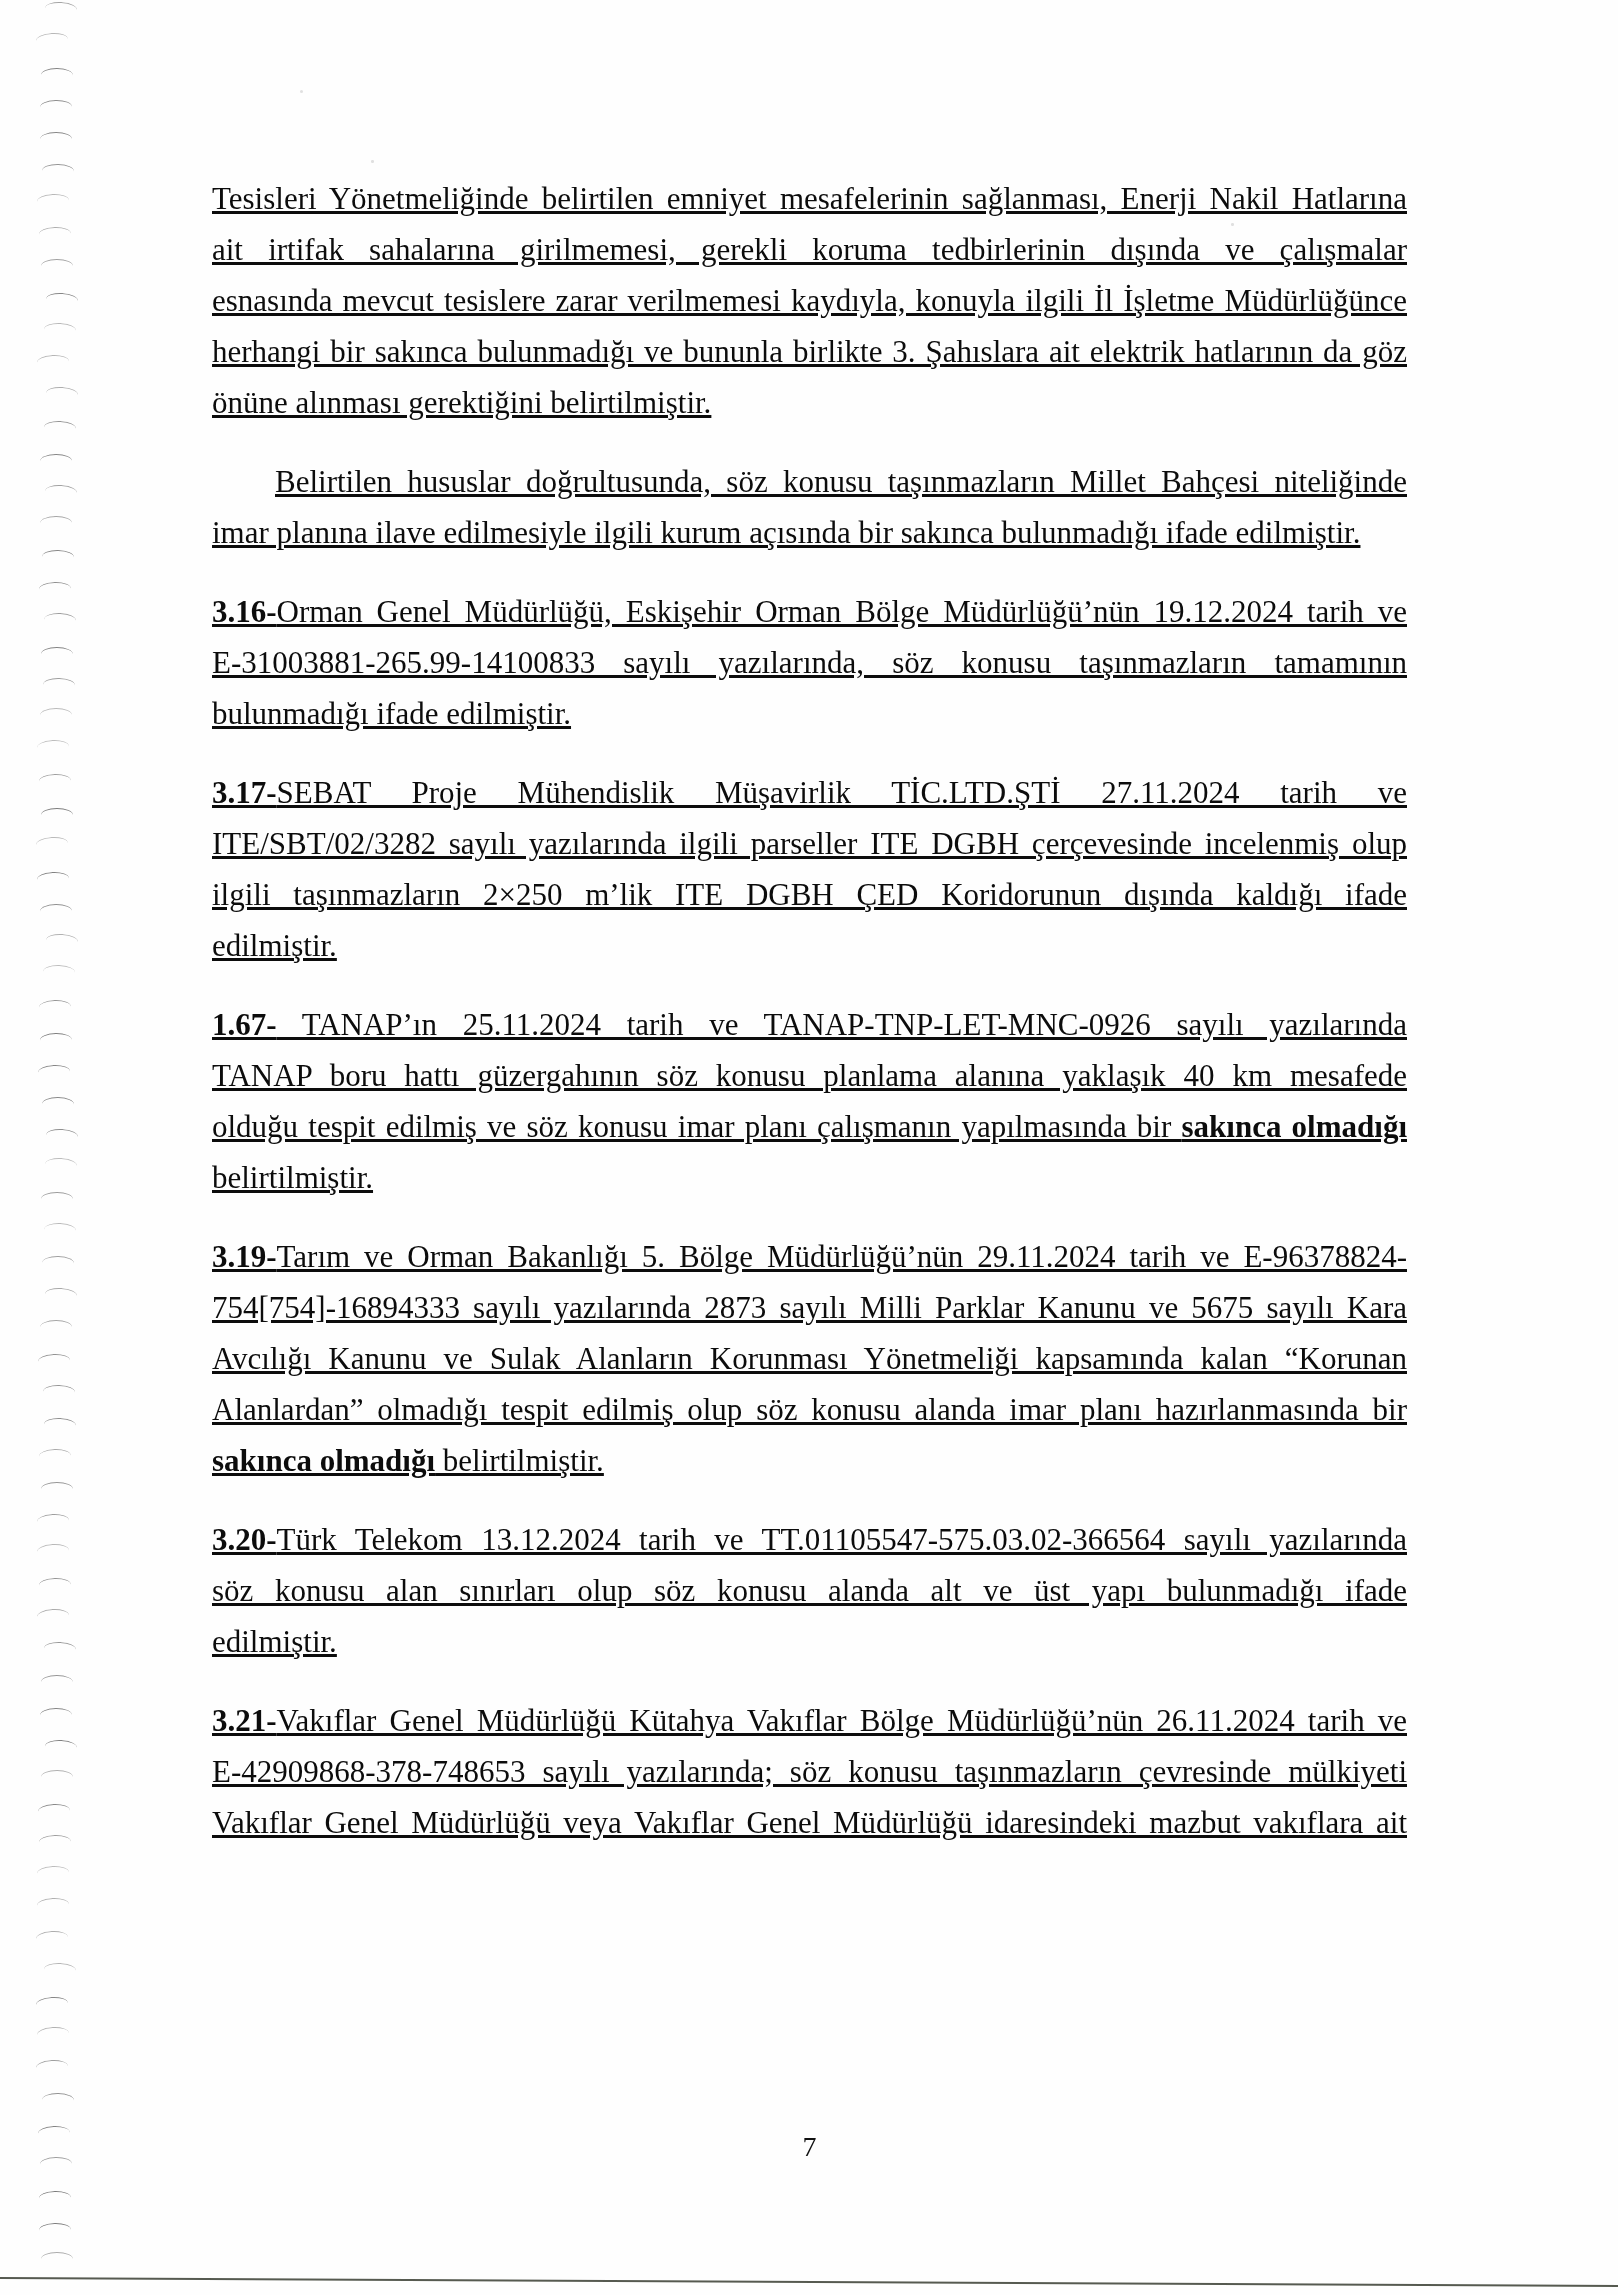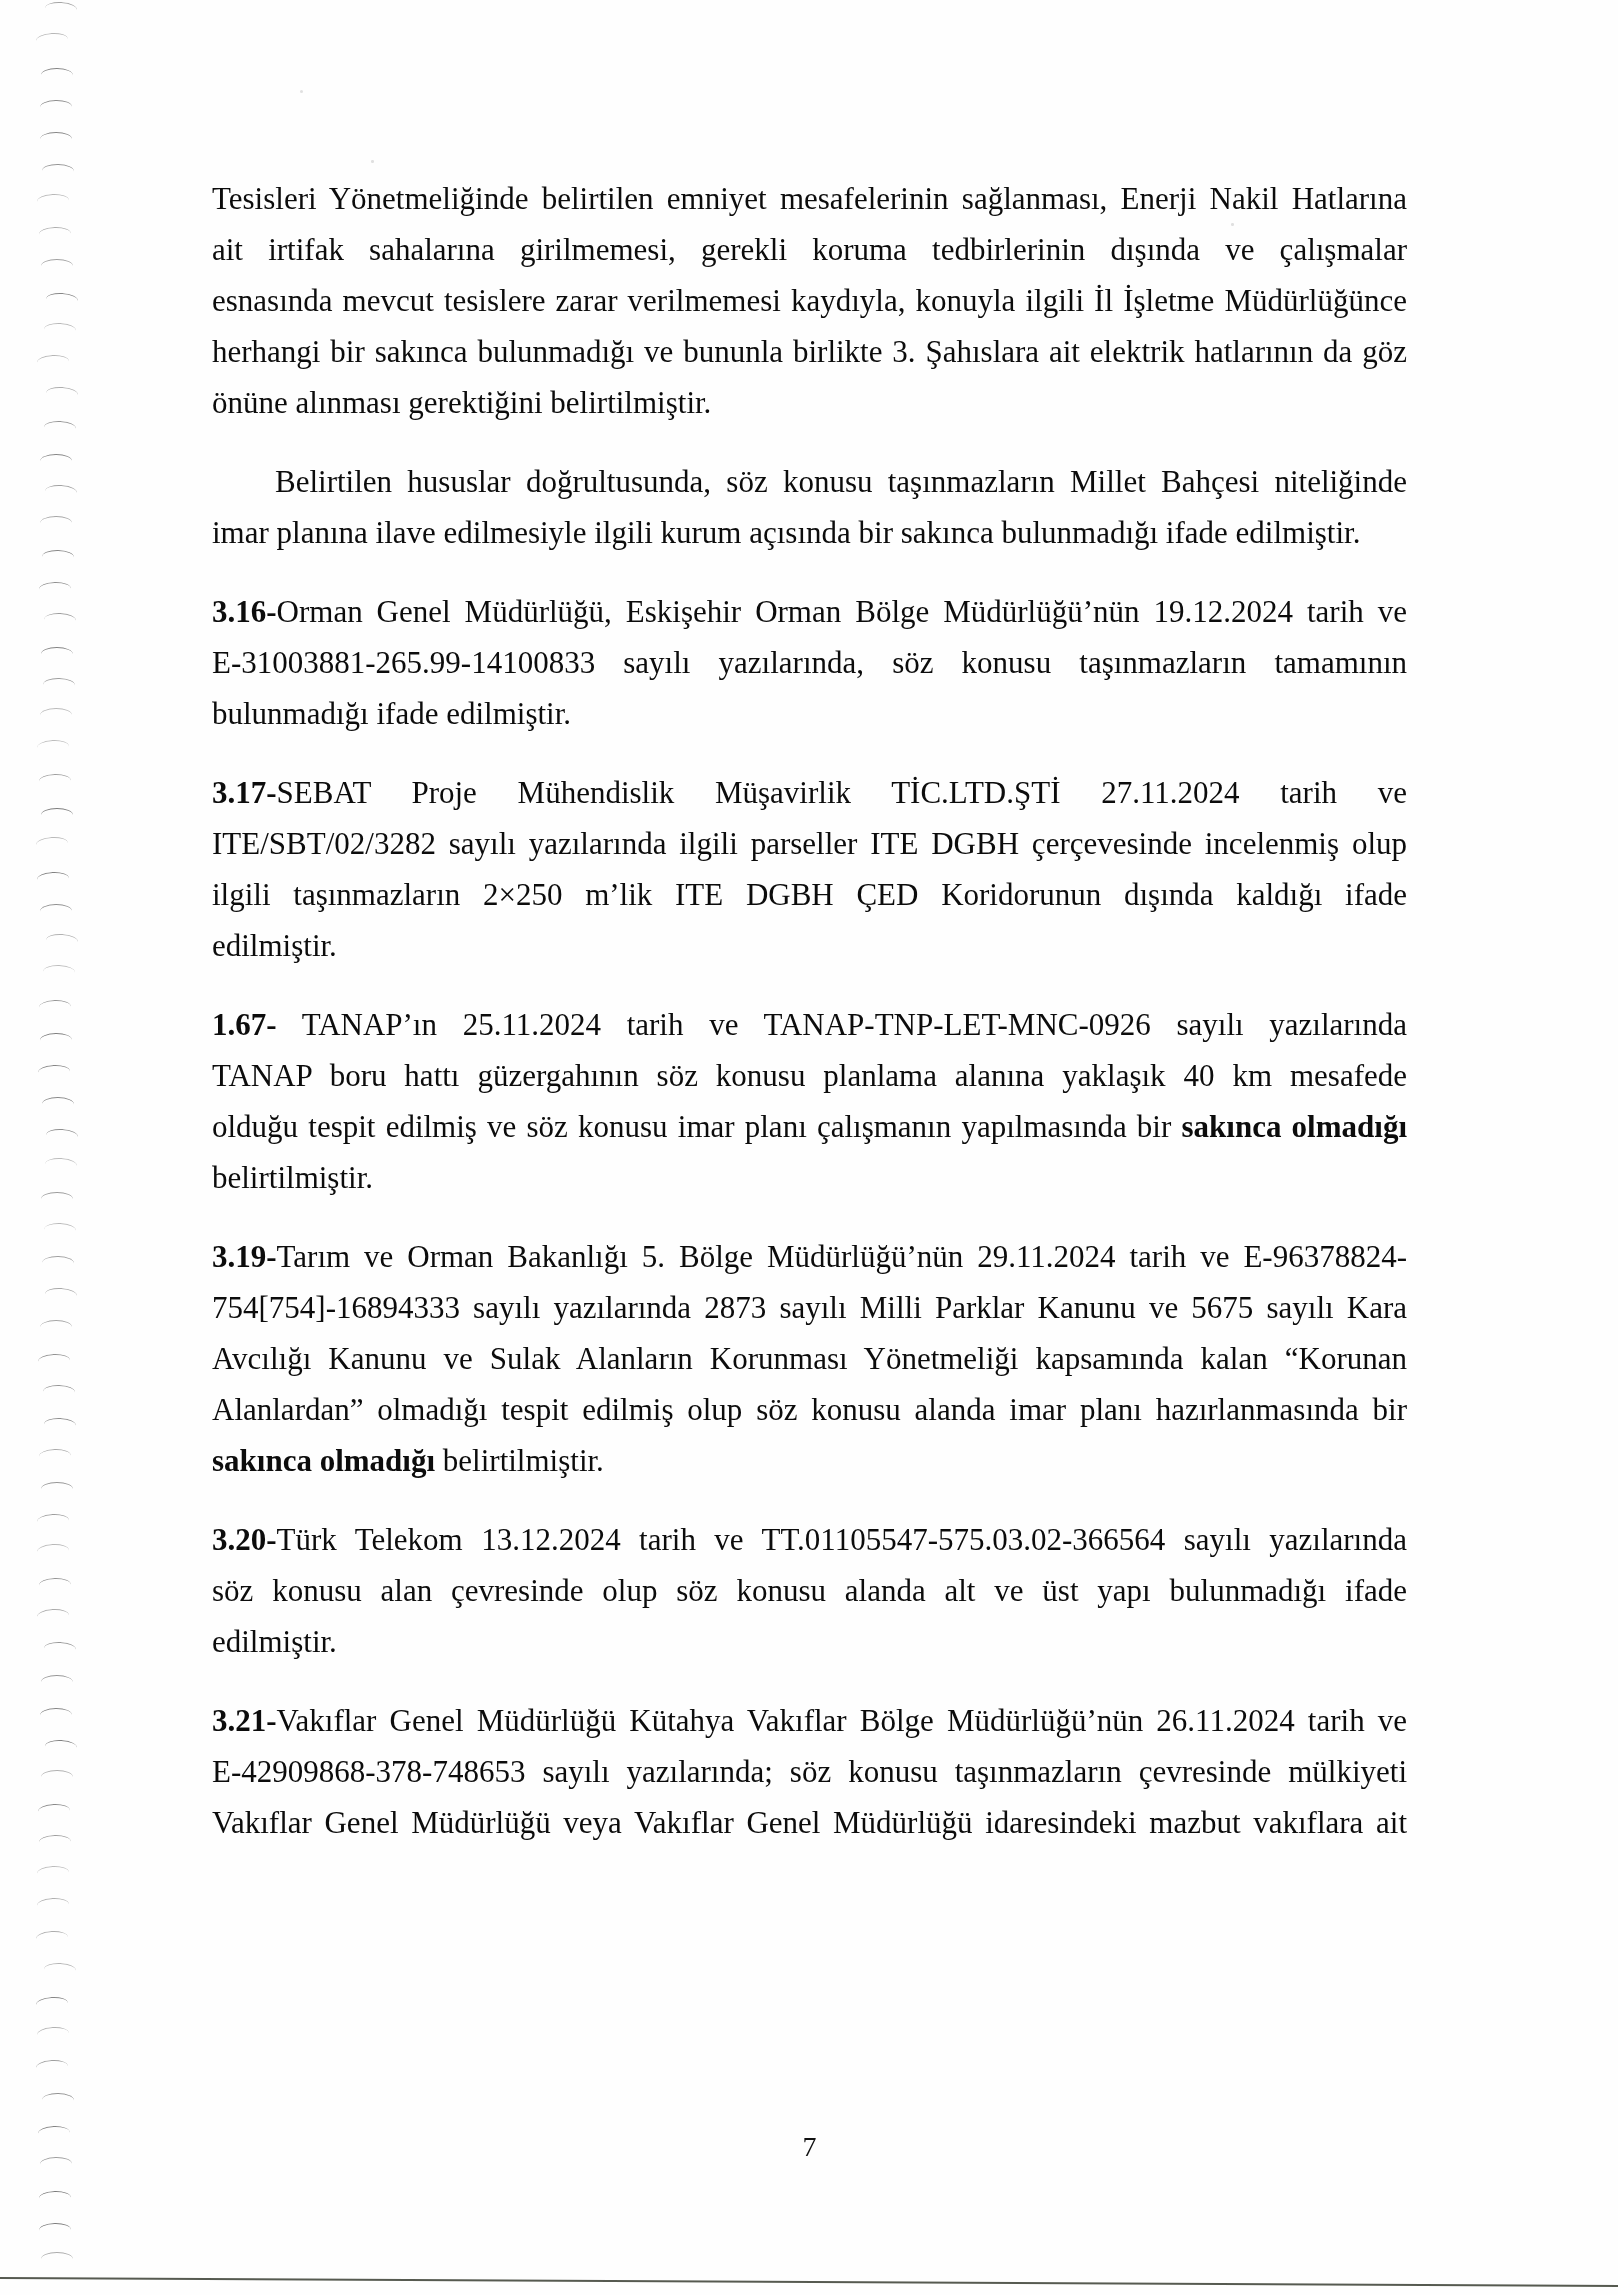--- a/index.html
+++ b/index.html
@@ -24,20 +24,21 @@
     border-radius: 50%;
   }
   
   .content {
     position: absolute;
     left: 212px; top: 173px;
     width: 1195px;
     font-size: 31px;
     line-height: 51px;
     color: #0c0c0c;
+    text-decoration: underline;
   }
   .para + .para { margin-top: 28px; }
   .line {
     text-align: justify;
     text-align-last: justify;
     height: 51px;
     overflow: visible;
     white-space: normal;
   }
   .line.last { text-align-last: left; }
@@ -172,21 +173,21 @@
       </div>
       <div class="para">
         <div class="line"><b>3.19-</b><span>Tarım ve Orman Bakanlığı 5. Bölge Müdürlüğü’nün 29.11.2024 tarih ve E-96378824-</span></div>
         <div class="line"><span>754[754]-16894333 sayılı yazılarında 2873 sayılı Milli Parklar Kanunu ve 5675 sayılı Kara</span></div>
         <div class="line"><span>Avcılığı Kanunu ve Sulak Alanların Korunması Yönetmeliği kapsamında kalan “Korunan</span></div>
         <div class="line"><span>Alanlardan” olmadığı tespit edilmiş olup söz konusu alanda imar planı hazırlanmasında bir</span></div>
         <div class="line last"><b>sakınca olmadığı</b><span> belirtilmiştir.</span></div>
       </div>
       <div class="para">
         <div class="line"><b>3.20-</b><span>Türk Telekom 13.12.2024 tarih ve TT.01105547-575.03.02-366564 sayılı yazılarında</span></div>
-        <div class="line"><span>söz konusu alan çevresinde olup söz konusu alanda alt ve üst yapı bulunmadığı ifade</span></div>
+        <div class="line"><span>söz konusu alan sınırları olup söz konusu alanda alt ve üst yapı bulunmadığı ifade</span></div>
         <div class="line last"><span>edilmiştir.</span></div>
       </div>
       <div class="para">
         <div class="line"><b>3.21-</b><span>Vakıflar Genel Müdürlüğü Kütahya Vakıflar Bölge Müdürlüğü’nün 26.11.2024 tarih ve</span></div>
         <div class="line"><span>E-42909868-378-748653 sayılı yazılarında; söz konusu taşınmazların çevresinde mülkiyeti</span></div>
         <div class="line"><span>Vakıflar Genel Müdürlüğü veya Vakıflar Genel Müdürlüğü idaresindeki mazbut vakıflara ait</span></div>
       </div>
     </div>
   <div class="page-number">7</div>
   <div class="scan-edge"></div>

